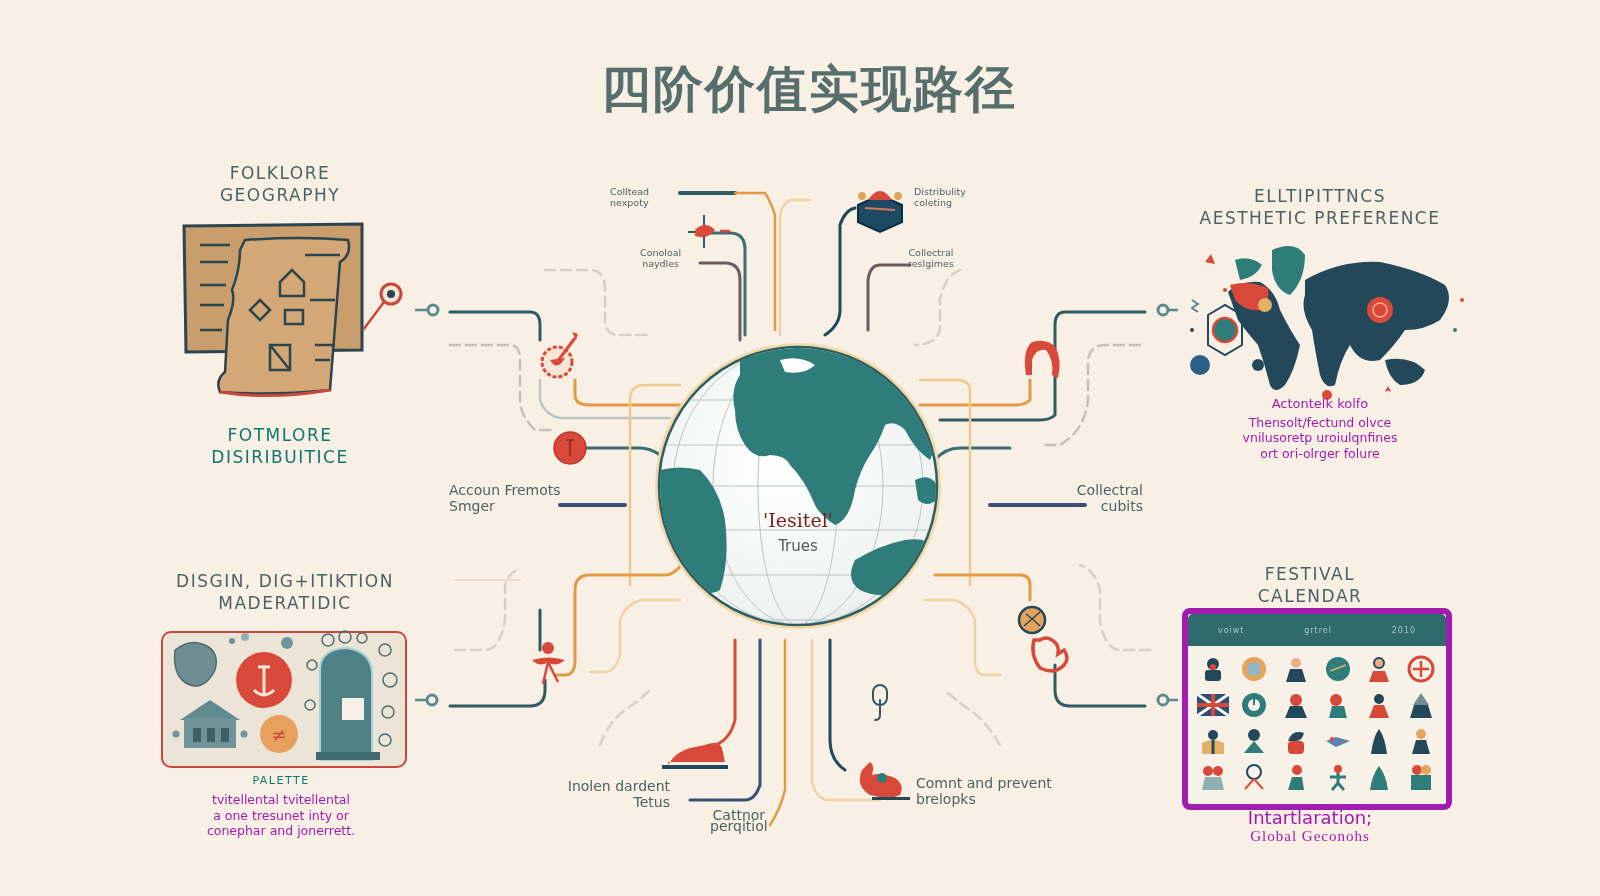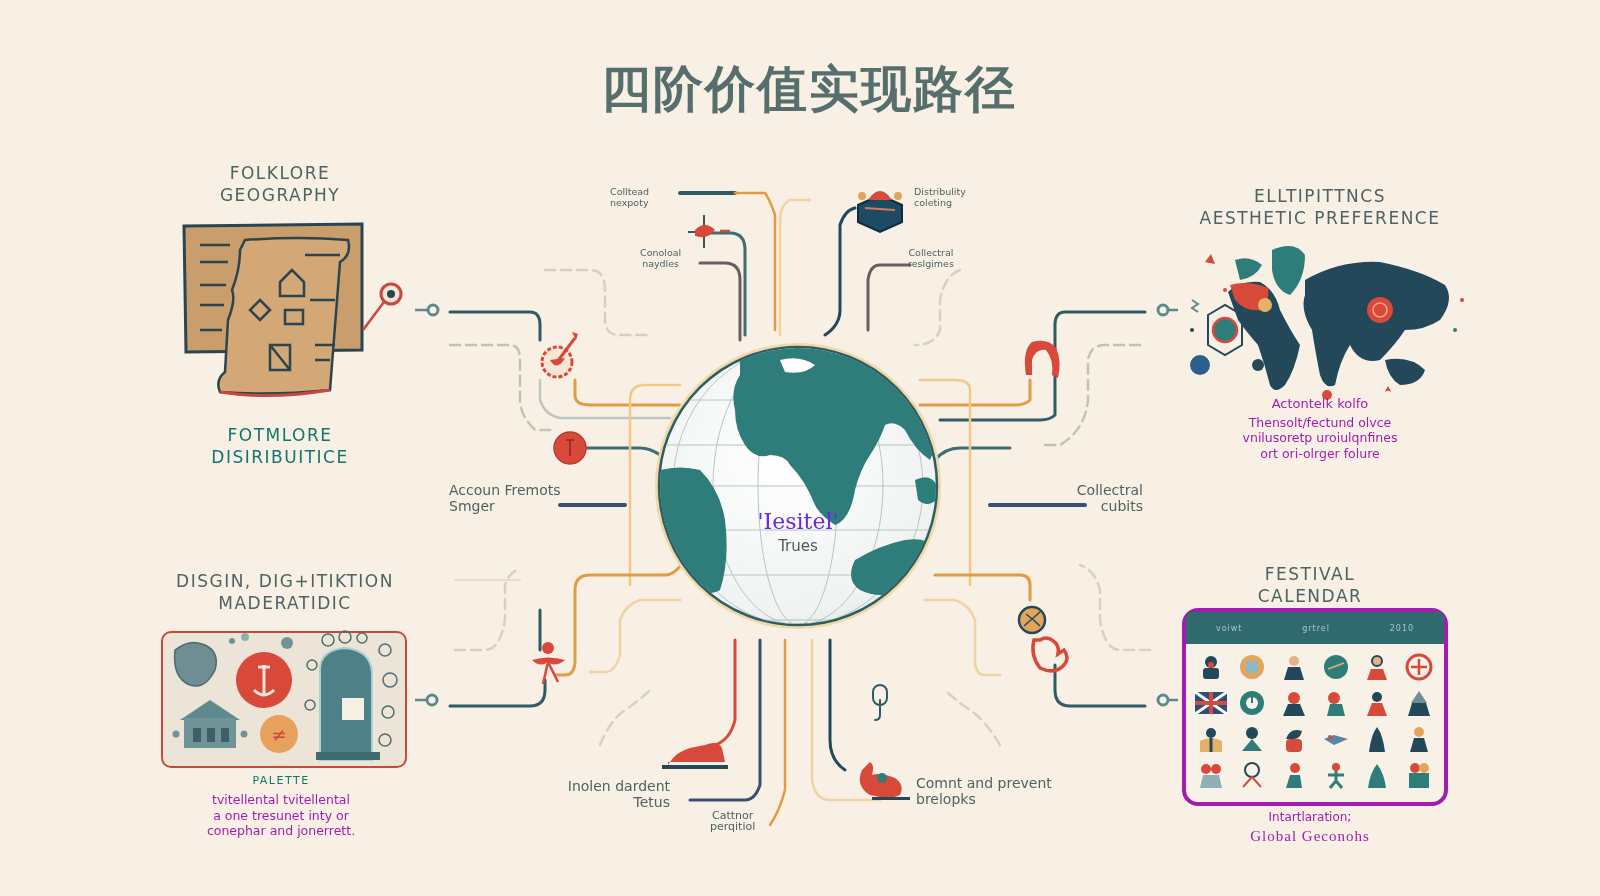--- a/index.html
+++ b/index.html
@@ -19,21 +19,21 @@
     text-align:center; font-size:17px; letter-spacing:1.5px; color:#4d6363;
     line-height:22px; text-transform:uppercase;
   }
   .sub-title { text-align:center; font-size:17px; letter-spacing:1.5px; color:#0f766e; line-height:22px; }
   .desc { text-align:center; font-size:12.5px; color:#a21caf; line-height:15.5px; }
   .node-label { font-size:14px; color:#4d6363; line-height:16px; }
   .tiny-label { font-size:9.5px; color:#4d6363; line-height:11px; }
   svg { position:absolute; left:0; top:0; }
   .cal-box {
     left:1182px; top:608px; width:258px; height:190px;
-    border:4px solid #a21caf; border-radius:16px; background:#f8f1e7;
+    border:6px solid #a21caf; border-radius:8px; background:#f8f1e7;
   }
   .cal-head {
     height:32px; background:#2e6a6e; border-radius:5px 5px 0 0;
     display:flex; justify-content:space-around; align-items:center;
     color:#a9c8c8; font-size:8px; letter-spacing:1px;
   }
   .cal-grid {
     display:grid; grid-template-columns:repeat(6,1fr); gap:6px 4px; padding:8px 6px;
   }
   .cal-cell { height:30px; display:flex; justify-content:center; align-items:center; }
@@ -134,21 +134,21 @@
       <path d="M830 470 Q840 465 845 485 Q838 500 830 490 Z"></path>
       <path d="M660 470 Q680 465 700 470 Q720 490 725 520 Q730 560 720 590 Q705 600 690 580 Q670 560 660 530 Z"></path>
       <path d="M855 560 Q880 545 905 540 Q935 535 940 560 Q935 580 905 590 Q880 600 860 590 Q845 580 855 560 Z"></path>
       <path d="M915 480 Q935 470 940 495 Q930 510 918 500 Z"></path>
     </g>
     <g fill="#ffffff">
         <path d="M780 360 Q800 355 815 365 Q805 375 785 372 Z"></path>
       </g>
   </g>
 </svg>
-<div class="abs" style="left:738px;top:509px;width:120px;text-align:center;font-size:22px;color:#6d28d9;font-family:'DejaVu Serif',serif;">'Iesitel'</div>
+<div class="abs" style="left:738px;top:509px;width:120px;text-align:center;font-size:19px;color:#7f1d1d;font-family:'DejaVu Serif',serif;">'Iesitel'</div>
 <div class="abs" style="left:738px;top:537px;width:120px;text-align:center;font-size:15px;color:#4d5a5a;">Trues</div>
 
 <div class="abs" style="left:180px;top:162px;width:200px;">
   <div class="section-title">FOLKLORE</div>
   <div class="section-title">GEOGRAPHY</div>
 </div>
 <svg width="1600" height="896">
   <path d="M184 226 L362 224 L362 350 L186 352 Z" fill="#c99d6c" stroke="#2b4550" stroke-width="3"></path>
   <path d="M245 240 Q300 236 348 240 Q352 255 340 262 L330 390 Q270 396 220 392 Q215 380 225 372 L228 320 Q236 300 232 290 Q240 270 240 250 Z" fill="#d4a776" stroke="#2b4550" stroke-width="2.5"></path>
   <path d="M220 392 Q270 400 330 390" fill="none" stroke="#c9473c" stroke-width="3"></path>
@@ -406,21 +406,21 @@
     <div class="cal-cell">
         <svg width="28" height="28" style="position:static">
           <circle cx="10" cy="7" r="5" fill="#d9493a"></circle>
           <circle cx="19" cy="7" r="5" fill="#e3a45c"></circle>
           <rect x="4" y="12" width="20" height="15" fill="#2e7d7a"></rect>
         </svg>
       </div>
   </div>
 </div>
 <div class="abs" style="left:1180px;top:808px;width:260px;">
-  <div class="desc" style="font-size:12px;line-height:19px;">Intartlaration;</div>
+  <div class="desc" style="font-size:18px;line-height:19px;">Intartlaration;</div>
   <div class="desc" style="font-size:15px;line-height:19px;letter-spacing:1px;font-family:Liberation Serif, serif;">Global Geconohs</div>
 </div>
 
 <svg width="1600" height="896">
 
   <g>
     <circle cx="557" cy="362" r="15" fill="#f6e6d6" stroke="#d9493a" stroke-width="3" stroke-dasharray="4 2"></circle>
     <path d="M550 360 Q557 372 565 358" fill="#d9493a"></path>
     <path d="M557 362 L575 338" stroke="#d9493a" stroke-width="3"></path>
     <path d="M572 332 l6 2 l-2 6 z" fill="#d9493a"></path>
@@ -491,20 +491,20 @@
   <div>Smger</div>
 </div>
 <div class="abs node-label" style="left:1025px;top:482px;width:118px;text-align:right;">
   <div>Collectral</div>
   <div>cubits</div>
 </div>
 <div class="abs node-label" style="left:555px;top:778px;width:115px;text-align:right;">
   <div>Inolen dardent</div>
   <div>Tetus</div>
 </div>
-<div class="abs tiny-label" style="left:710px;top:810px;text-align:center;font-size:11px;">
+<div class="abs tiny-label" style="left:710px;top:810px;text-align:center;font-size:14px;">
   <div>Cattnor</div>
   <div>perqitiol</div>
 </div>
 <div class="abs node-label" style="left:916px;top:775px;">
   <div>Comnt and prevent</div>
   <div>brelopks</div>
 </div>
 
 </body></html>

